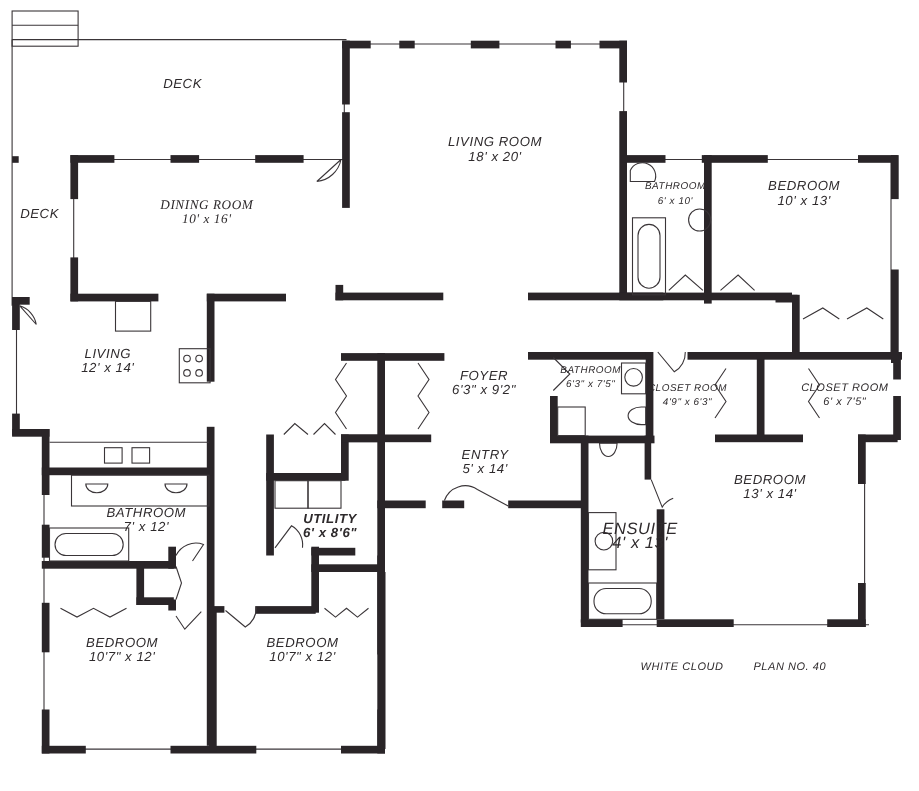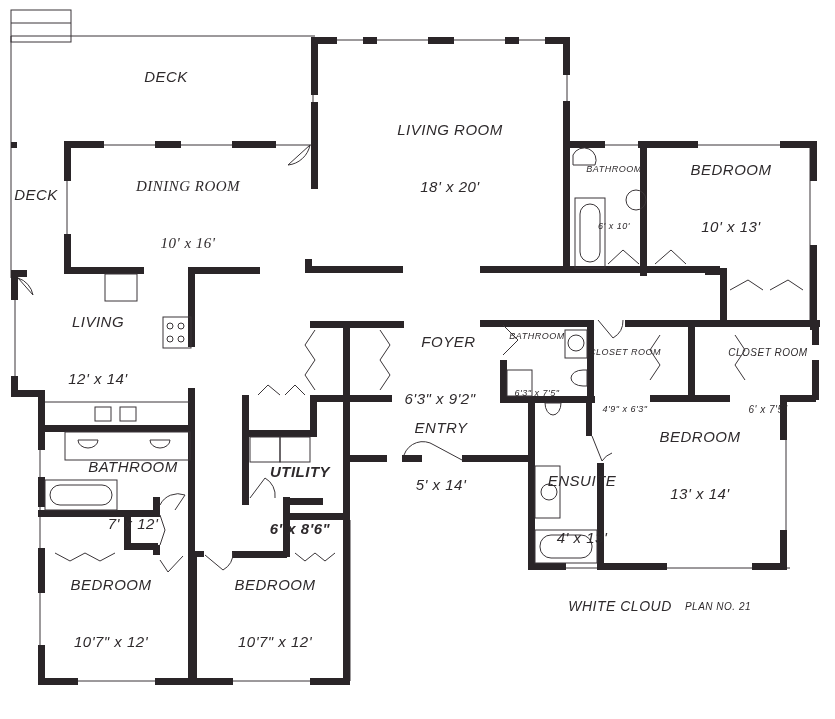--- a/index.html
+++ b/index.html
@@ -1,21 +1,21 @@
 <!DOCTYPE html>
 <html><head>
 <meta charset="utf-8">
 <style>
   html,body{margin:0;padding:0;background:#fff;}
   body{width:835px;height:719px;position:relative;overflow:hidden;font-family:"Liberation Sans",sans-serif;}
   #plan{position:absolute;left:0;top:0;width:835px;height:719px;}
   .w{fill:#2a2528;}
   .t{stroke:#3a3538;stroke-width:1;fill:none;}
-  .lbl{position:absolute;font-family:"Liberation Sans",sans-serif;font-style:italic;color:#2e2a2c;font-size:15px;letter-spacing:0.5px;text-align:center;line-height:13px;transform:translateX(-50%);white-space:nowrap;}
-  .dim{display:block;margin-top:44px;}
+  .lbl{position:absolute;font-family:"Liberation Sans",sans-serif;font-style:italic;color:#2e2a2c;font-size:12px;letter-spacing:0.5px;text-align:center;line-height:13px;transform:translateX(-50%);white-space:nowrap;}
+  .dim{display:block;}
 </style>
 </head>
 <body>
 
 <svg id="plan" viewBox="0 0 835 719" xmlns="http://www.w3.org/2000/svg">
 
   <g class="t">
     <rect x="11" y="10" width="60" height="32"></rect>
     <line x1="11" y1="23" x2="71" y2="23"></line>
     <line x1="11" y1="36" x2="315" y2="36"></line>
@@ -209,25 +209,25 @@
   <span class="dim">6' x 10'</span>
 </div>
 <div class="lbl" style="left:731px;top:163px;">
   <span>BEDROOM</span>
   <span class="dim">10' x 13'</span>
 </div>
 <div class="lbl" style="left:98px;top:315px;">
   <span>LIVING</span>
   <span class="dim">12' x 14'</span>
 </div>
-<div class="lbl" style="left:440px;top:335px;text-align:right;">
+<div class="lbl" style="left:440px;top:335px;">
   <span>FOYER</span>
   <span class="dim">6'3" x 9'2"</span>
 </div>
-<div class="lbl" style="left:441px;top:421px;">
+<div class="lbl" style="left:441px;top:407px;">
   <span>ENTRY</span>
   <span class="dim">5' x 14'</span>
 </div>
 <div class="lbl" style="left:537px;top:330px;font-size:9px;">
   <span>BATHROOM</span>
   <span class="dim">6'3" x 7'5"</span>
 </div>
 <div class="lbl" style="left:625px;top:346px;font-size:9px;">
   <span>CLOSET ROOM</span>
   <span class="dim">4'9" x 6'3"</span>
@@ -253,18 +253,18 @@
   <span class="dim">6' x 8'6"</span>
 </div>
 <div class="lbl" style="left:111px;top:578px;">
   <span>BEDROOM</span>
   <span class="dim">10'7" x 12'</span>
 </div>
 <div class="lbl" style="left:275px;top:578px;">
   <span>BEDROOM</span>
   <span class="dim">10'7" x 12'</span>
 </div>
-<div class="lbl" style="left:620px;top:600px;font-size:14px;">
+<div class="lbl" style="left:620px;top:600px;font-size:10px;">
   <span>WHITE CLOUD</span>
 </div>
 <div class="lbl" style="left:718px;top:600px;font-size:10px;">
-  <span>PLAN NO. 21</span>
+  <span>PLAN NO. 40</span>
 </div>
 
 </body></html>

